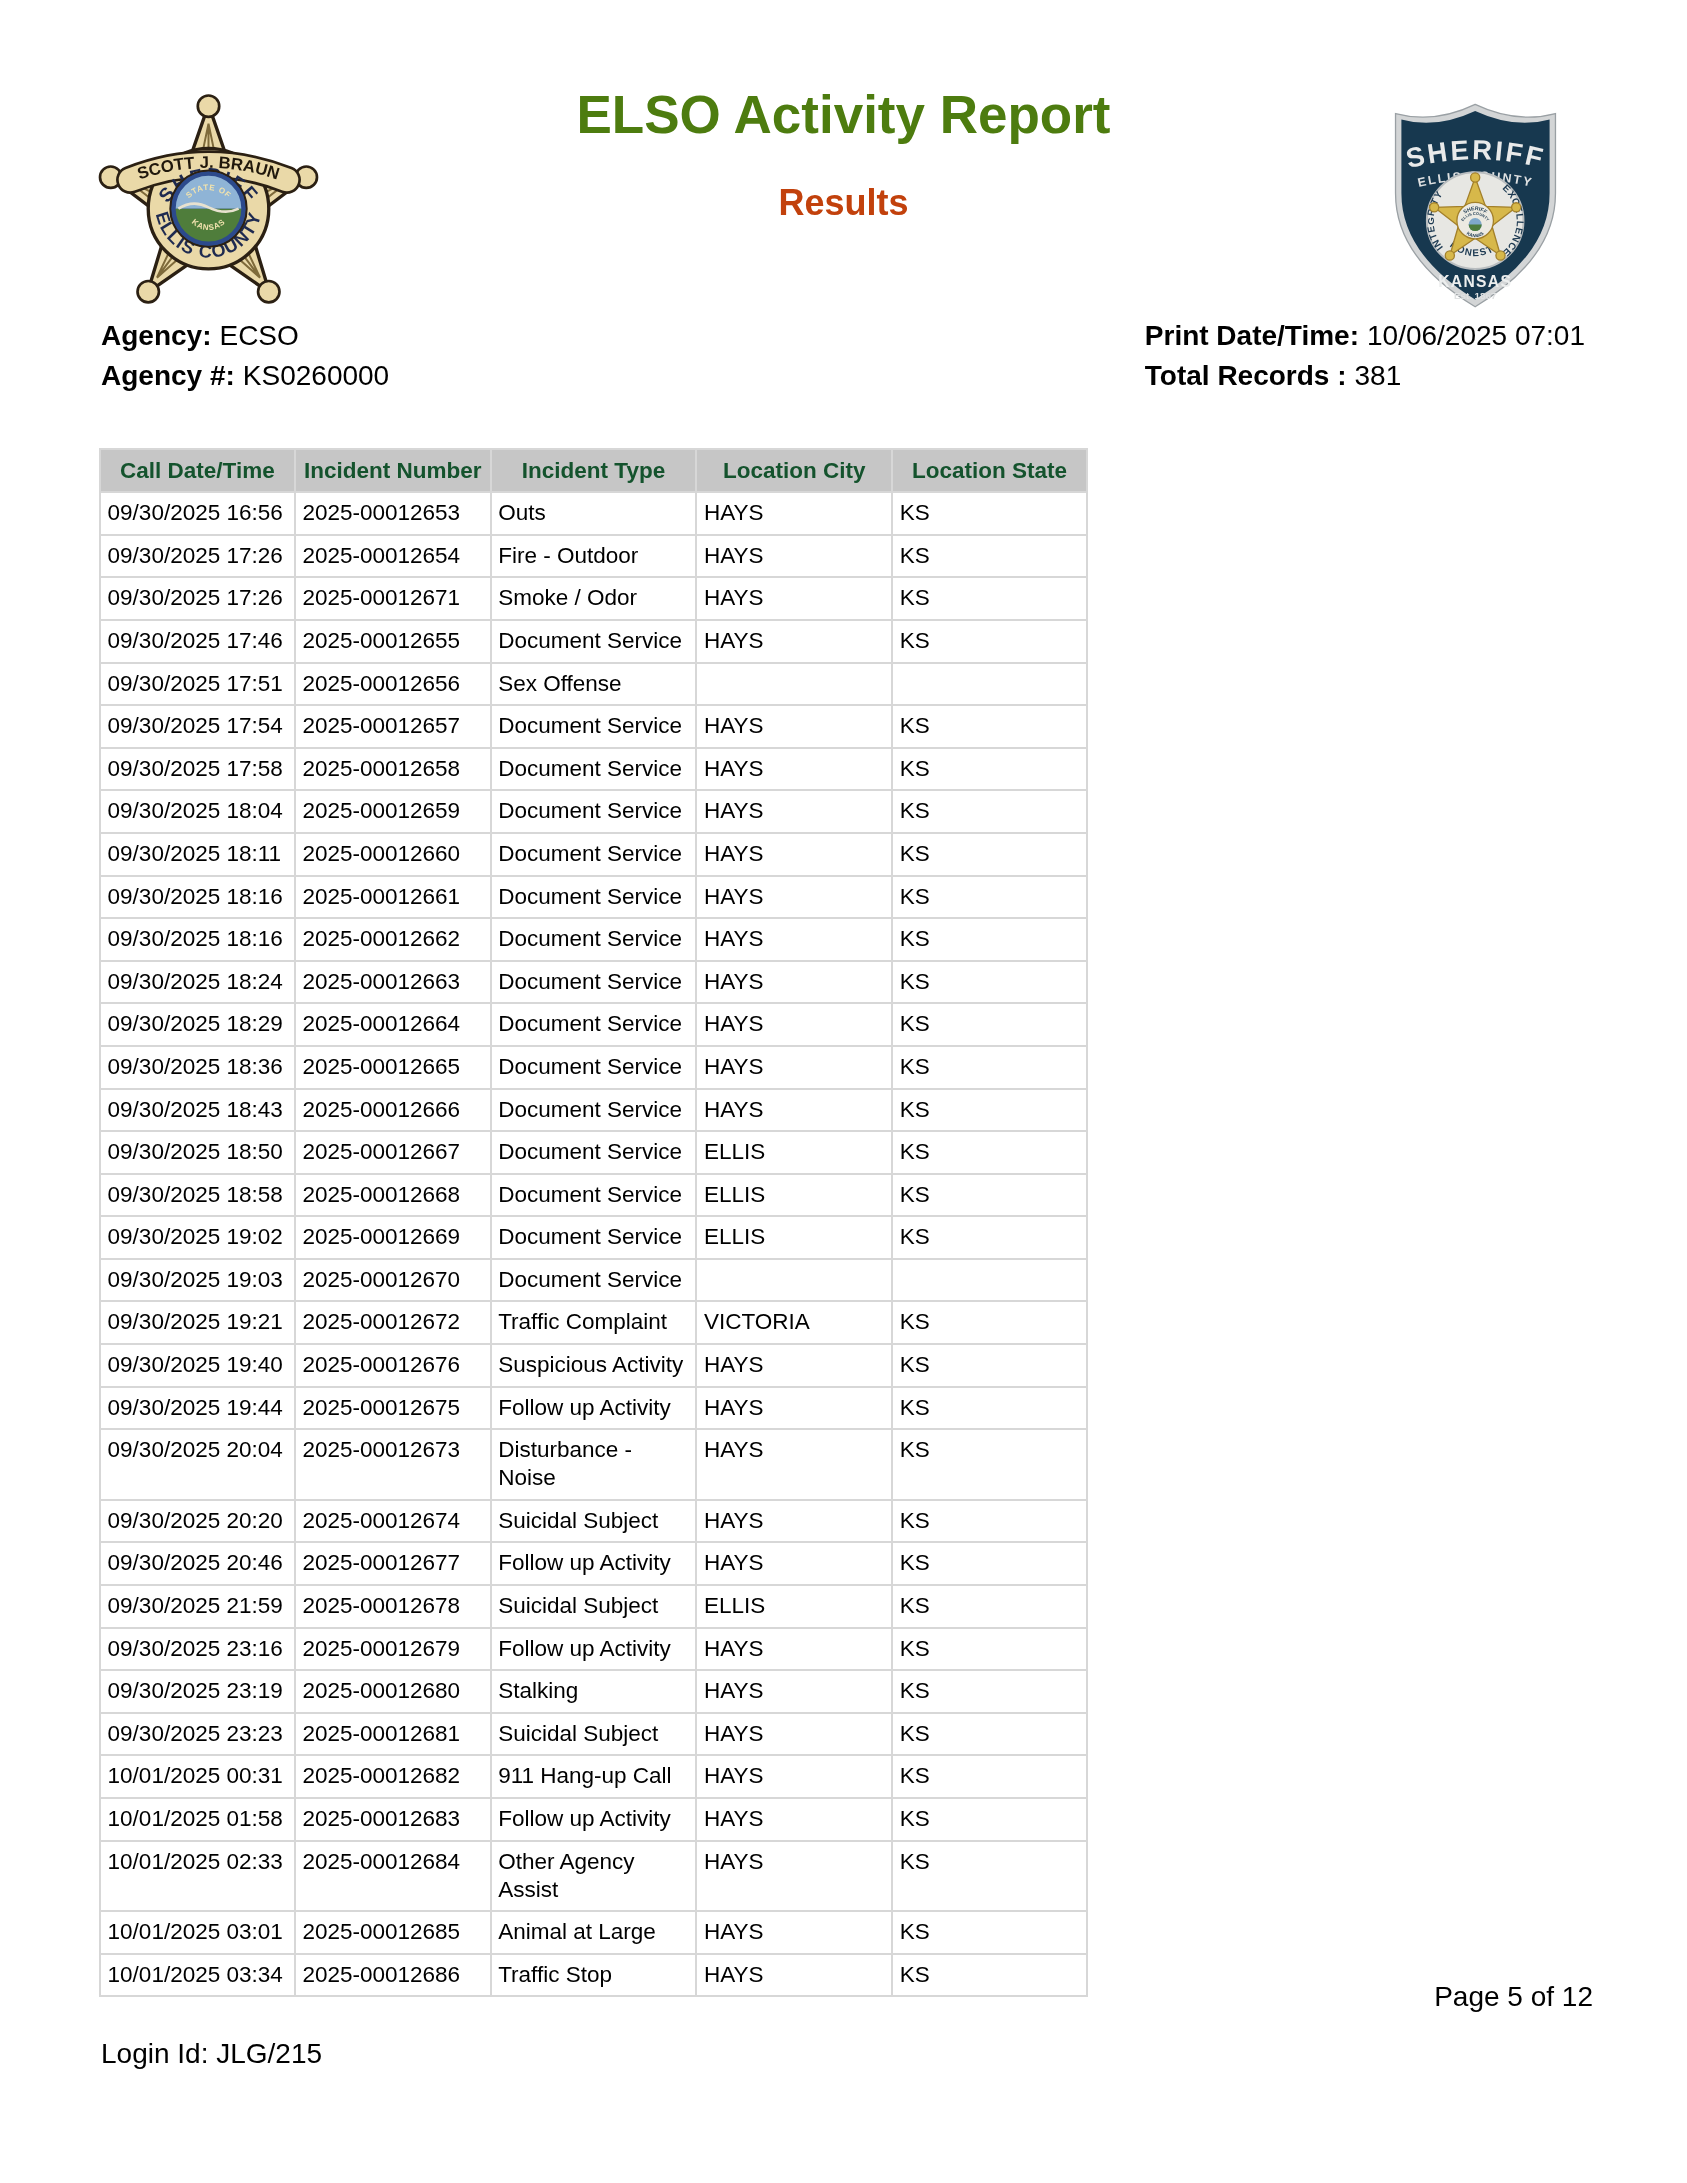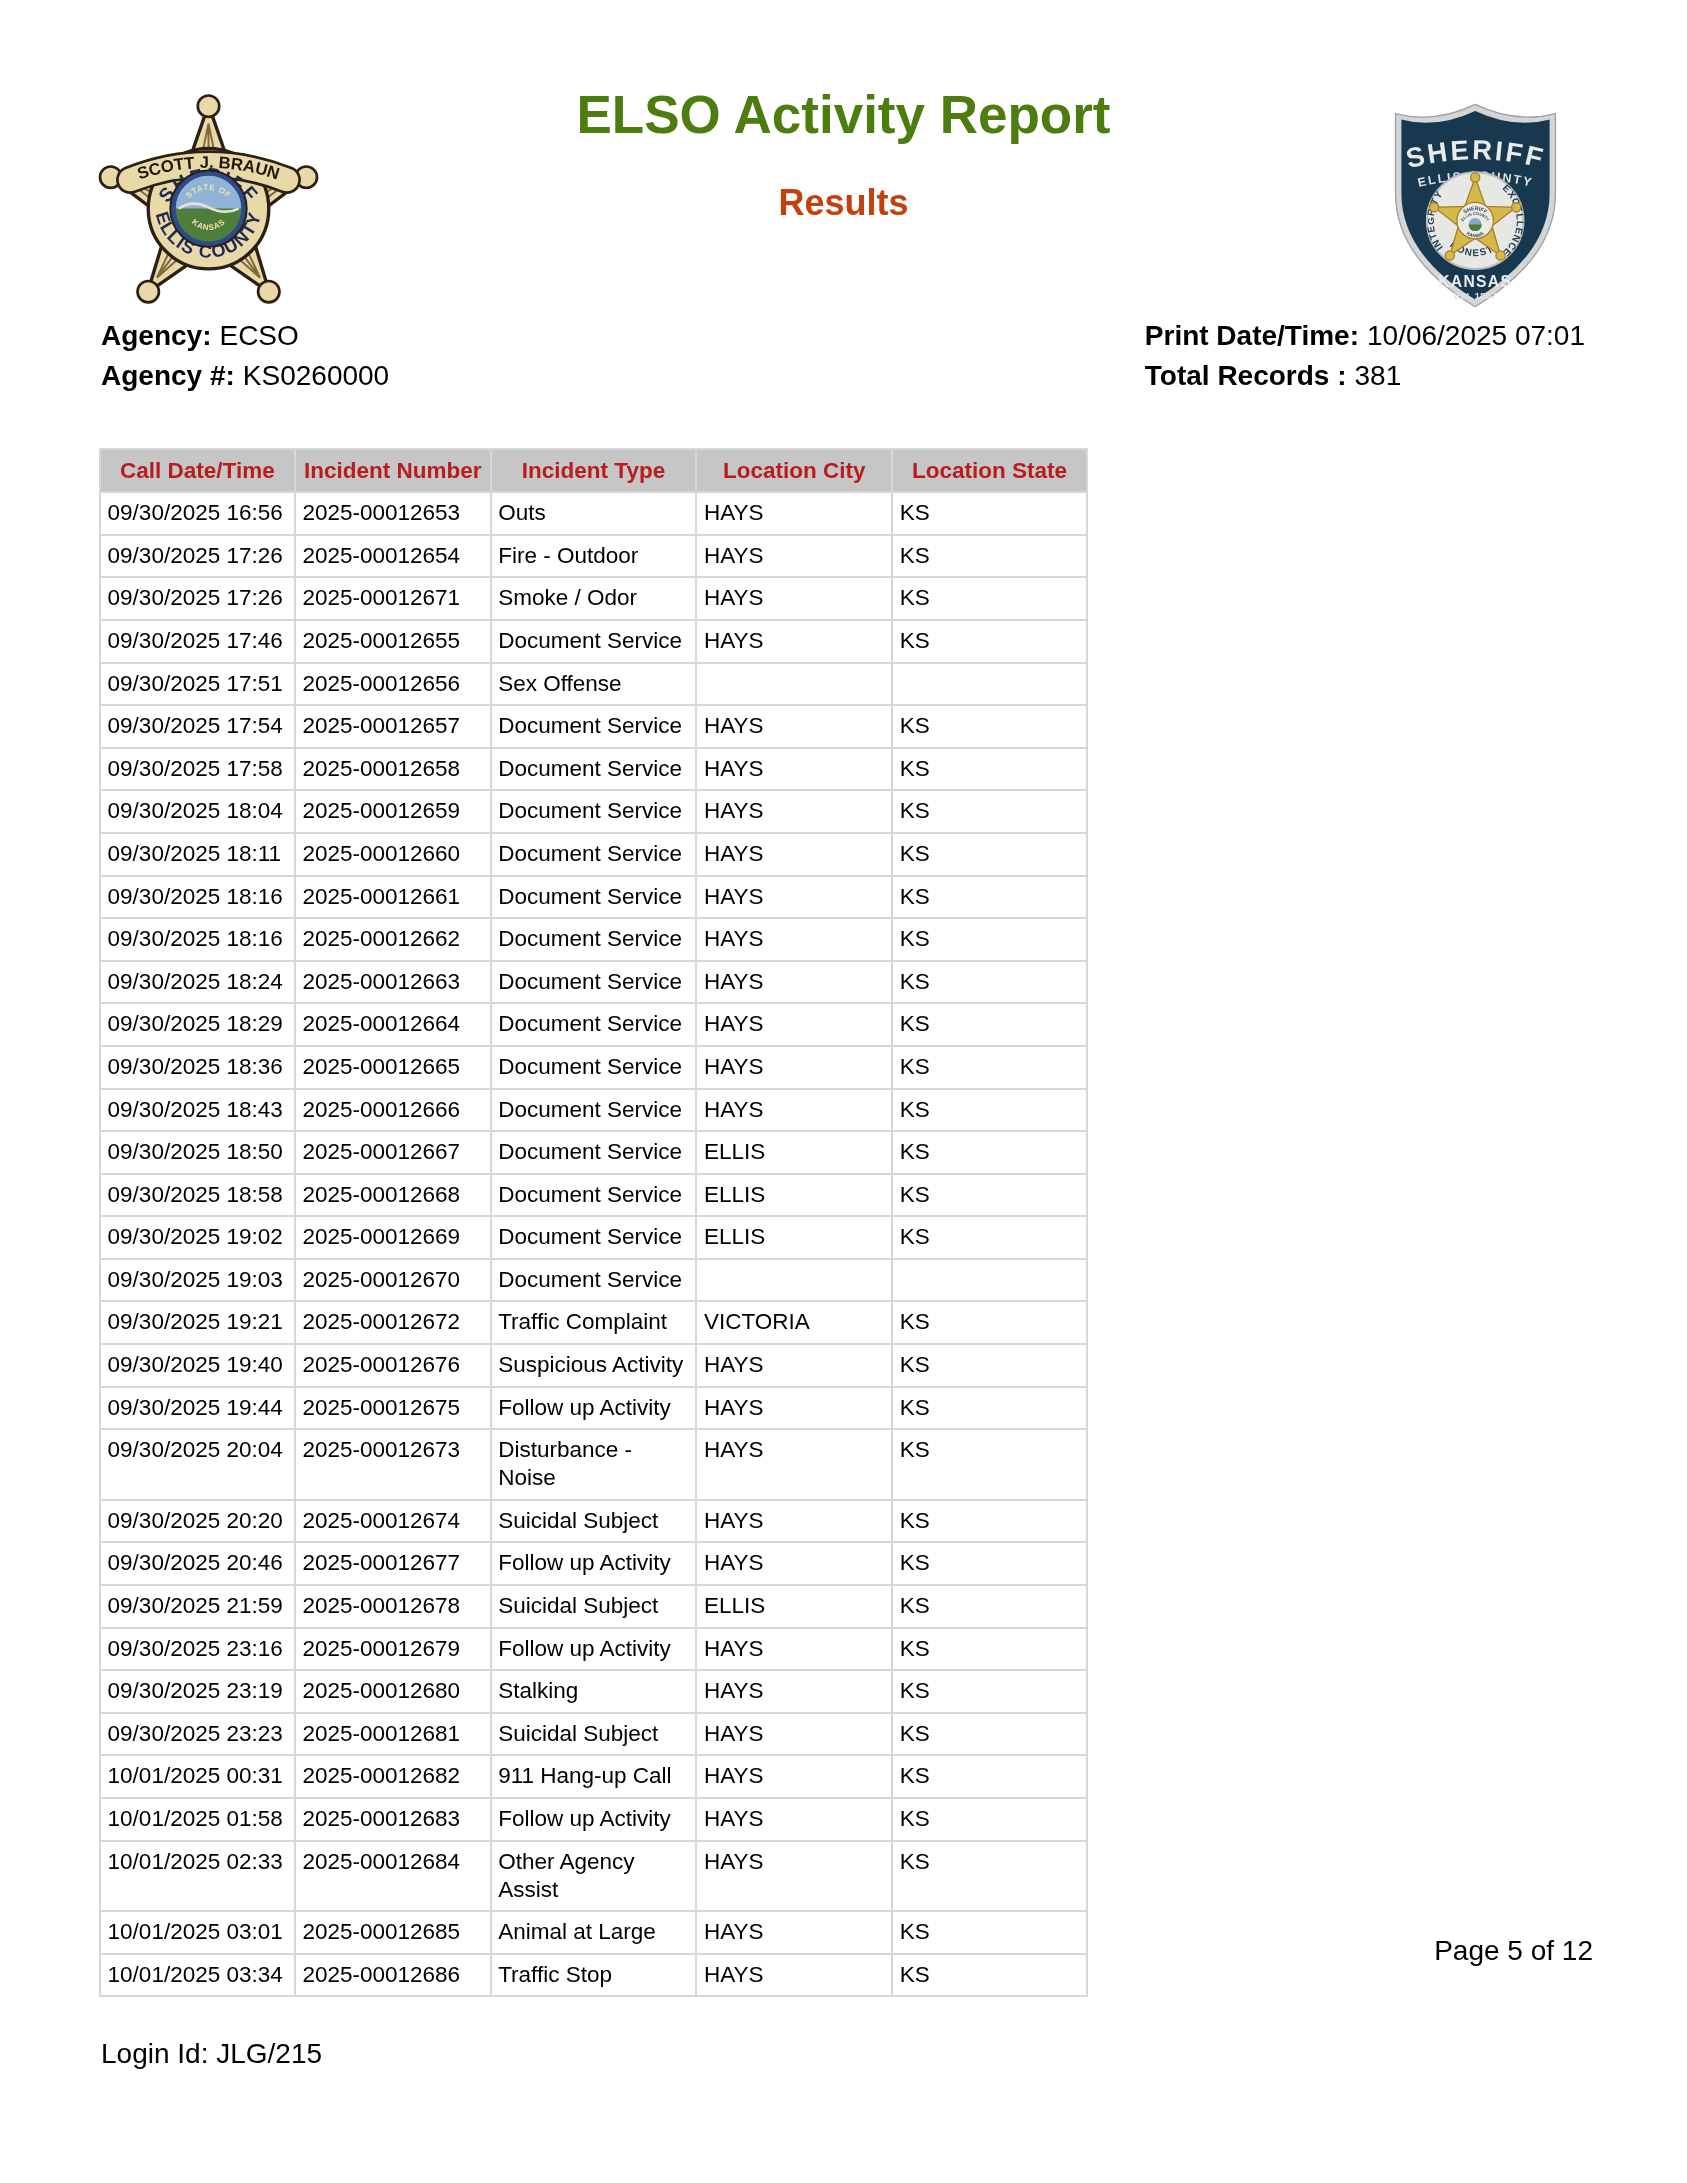--- a/index.html
+++ b/index.html
@@ -27,31 +27,31 @@
   
   table.activity {
     position: absolute; left: 99px; top: 448px;
     width: 989px; table-layout: fixed;
     border-collapse: separate; border-spacing: 2.6px;
     background: #d7d7d7;
     font-size: 22.5px; line-height: 28px;
   }
   table.activity th {
     background: #c6c6c6; font-weight: 700; text-align: center;
-    padding: 6.6px 4px; vertical-align: middle; color: #b91c1c;
+    padding: 6.6px 4px; vertical-align: middle; color: #14532d;
   }
   table.activity td {
     background: #ffffff; text-align: left; vertical-align: top;
     padding: 6px 6.6px 6.6px 6.6px; color: #000;
     overflow: hidden; word-wrap: break-word;
   }
 
   
   .footer-left  { position: absolute; left: 101px;  top: 2038px; font-size: 28px; }
-  .footer-right { position: absolute; right: 94px; top: 1935px; font-size: 28px; }
+  .footer-right { position: absolute; right: 94px; top: 1981px; font-size: 28px; }
 
   svg text, svg textPath { font-family: "Liberation Sans", sans-serif; }
 </style>
 </head>
 <body>
 
 <div class="page">
 
   <svg class="badge-left" viewBox="0 0 330 345" aria-hidden="true">
     <defs>

